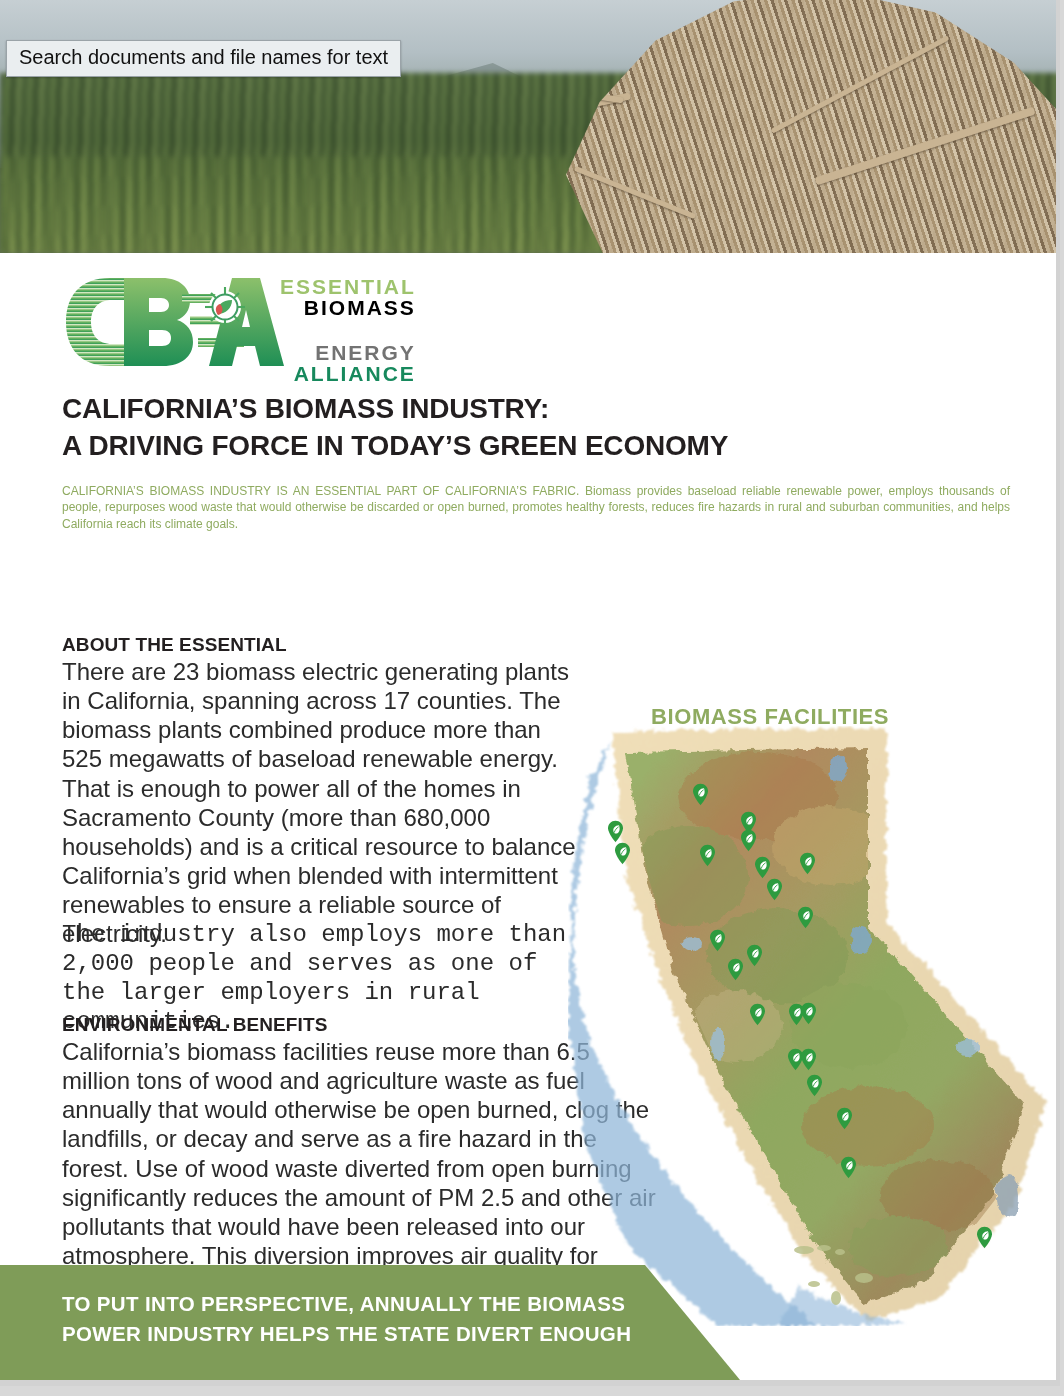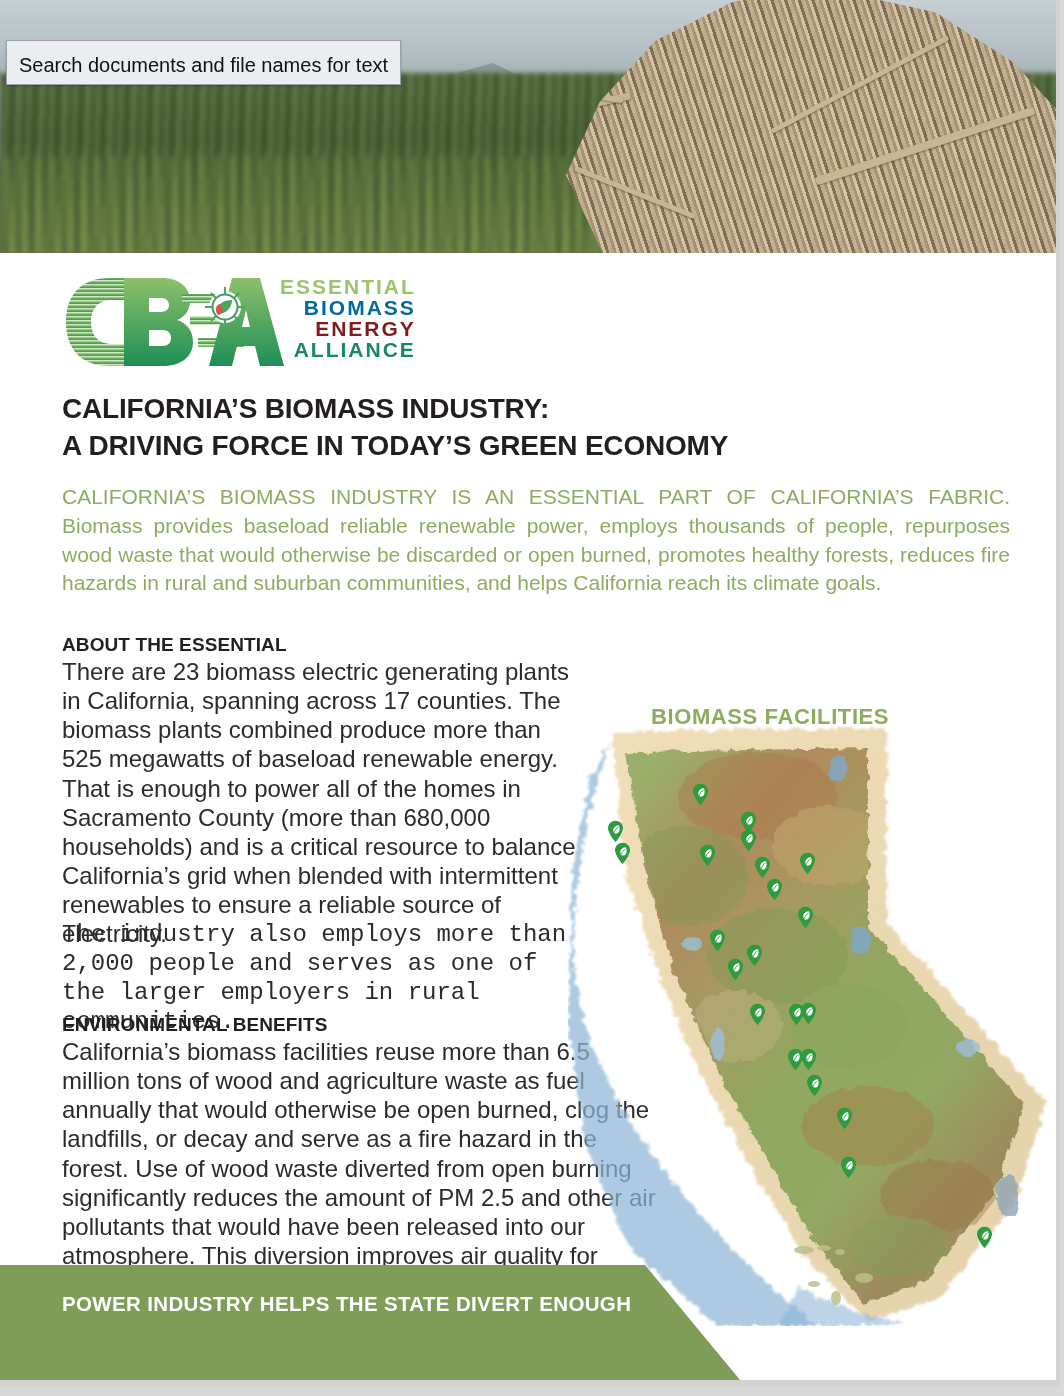--- a/index.html
+++ b/index.html
@@ -75,52 +75,52 @@
   .pile-branch {
     position: absolute; background: #c9b493; border-radius: 3px;
     box-shadow: 0 1px 2px rgba(60,45,30,.5);
   }
 
   
   #search-overlay {
     position: absolute; left: 6px; top: 40px;
     background: #eaeef0;
     border: 1px solid #9aa3a8;
-    padding: 13px 12px 7px 12px;
+    padding: 5px 12px 7px 12px;
     font-size: 20px; color: #111;
     line-height: 1.15;
     box-shadow: 0 1px 2px rgba(0,0,0,.25);
     white-space: nowrap;
     z-index: 40;
   }
 
   
   #logo { position: absolute; left: 64px; top: 272px; width: 340px; height: 100px; }
   #logo-mark { position: absolute; left: 0; top: 0; width: 220px; height: 100px; }
   #logo-text {
     position: absolute; left: 216px; top: 4px;
     display: flex; flex-direction: column; align-items: flex-end;
     line-height: 1.0;
     font-weight: 700; letter-spacing: 2.0px;
   }
   #logo-text span { display: block; font-size: 21px; }
   .lt1 { color: #9ec36d; }
-  .lt2 { color: #0369a1; }
-  .lt3 { color: #7f1d1d; }
+  .lt2 { color: #000000; }
+  .lt3 { color: #737373; margin-top: 24px; }
   .lt4 { color: #17895d; }
 
   
   #title {
     position: absolute; left: 62px; top: 390px; width: 900px;
     font-size: 28px; font-weight: 700; color: #231f20;
     letter-spacing: -0.2px; line-height: 1.33;
   }
   #lede {
     position: absolute; left: 62px; top: 483px; width: 948px;
-    font-size: 21px; line-height: 1.37;
+    font-size: 12px; line-height: 1.37;
     color: #8fab60; text-align: justify;
   }
   #lede .strong { font-weight: 400; }
 
   
   .sec-head {
     font-size: 19px; font-weight: 700; color: #231f20;
     letter-spacing: .1px; margin-bottom: 1px;
   }
   .body-p {
@@ -449,16 +449,17 @@
         <div class="pin" style="left: 408px; top: 500px;"><svg viewBox="0 0 17 23" width="17" height="23">
             <path d="M8.5 0.8C4.2 0.8 1 4 1 8.2c0 5 7.5 14 7.5 14S16 13.2 16 8.2C16 4 12.8 0.8 8.5 0.8z" fill="#2e9b3f"></path>
             <path d="M12 5.2c-4 .2-6.2 2.8-5.6 6 .3 1.5 1.3 2.4 2.6 2.4 2.3 0 3.8-2.4 3.6-5.1 0-1.2-.3-2.3-.6-3.3z" fill="#ffffff"></path>
             <path d="M7.2 12.6c.8-2.6 2.4-4.6 4.4-5.8" stroke="#2e9b3f" stroke-width="0.9" fill="none"></path>
           </svg></div>
       </div>
   </div>
 
   <div id="banner"></div>
   <div id="banner-text">
+    <div>TO PUT INTO PERSPECTIVE, ANNUALLY THE BIOMASS</div>
     <div>POWER INDUSTRY HELPS THE STATE DIVERT ENOUGH</div>
   </div>
 
 </div>
 
 </body></html>

